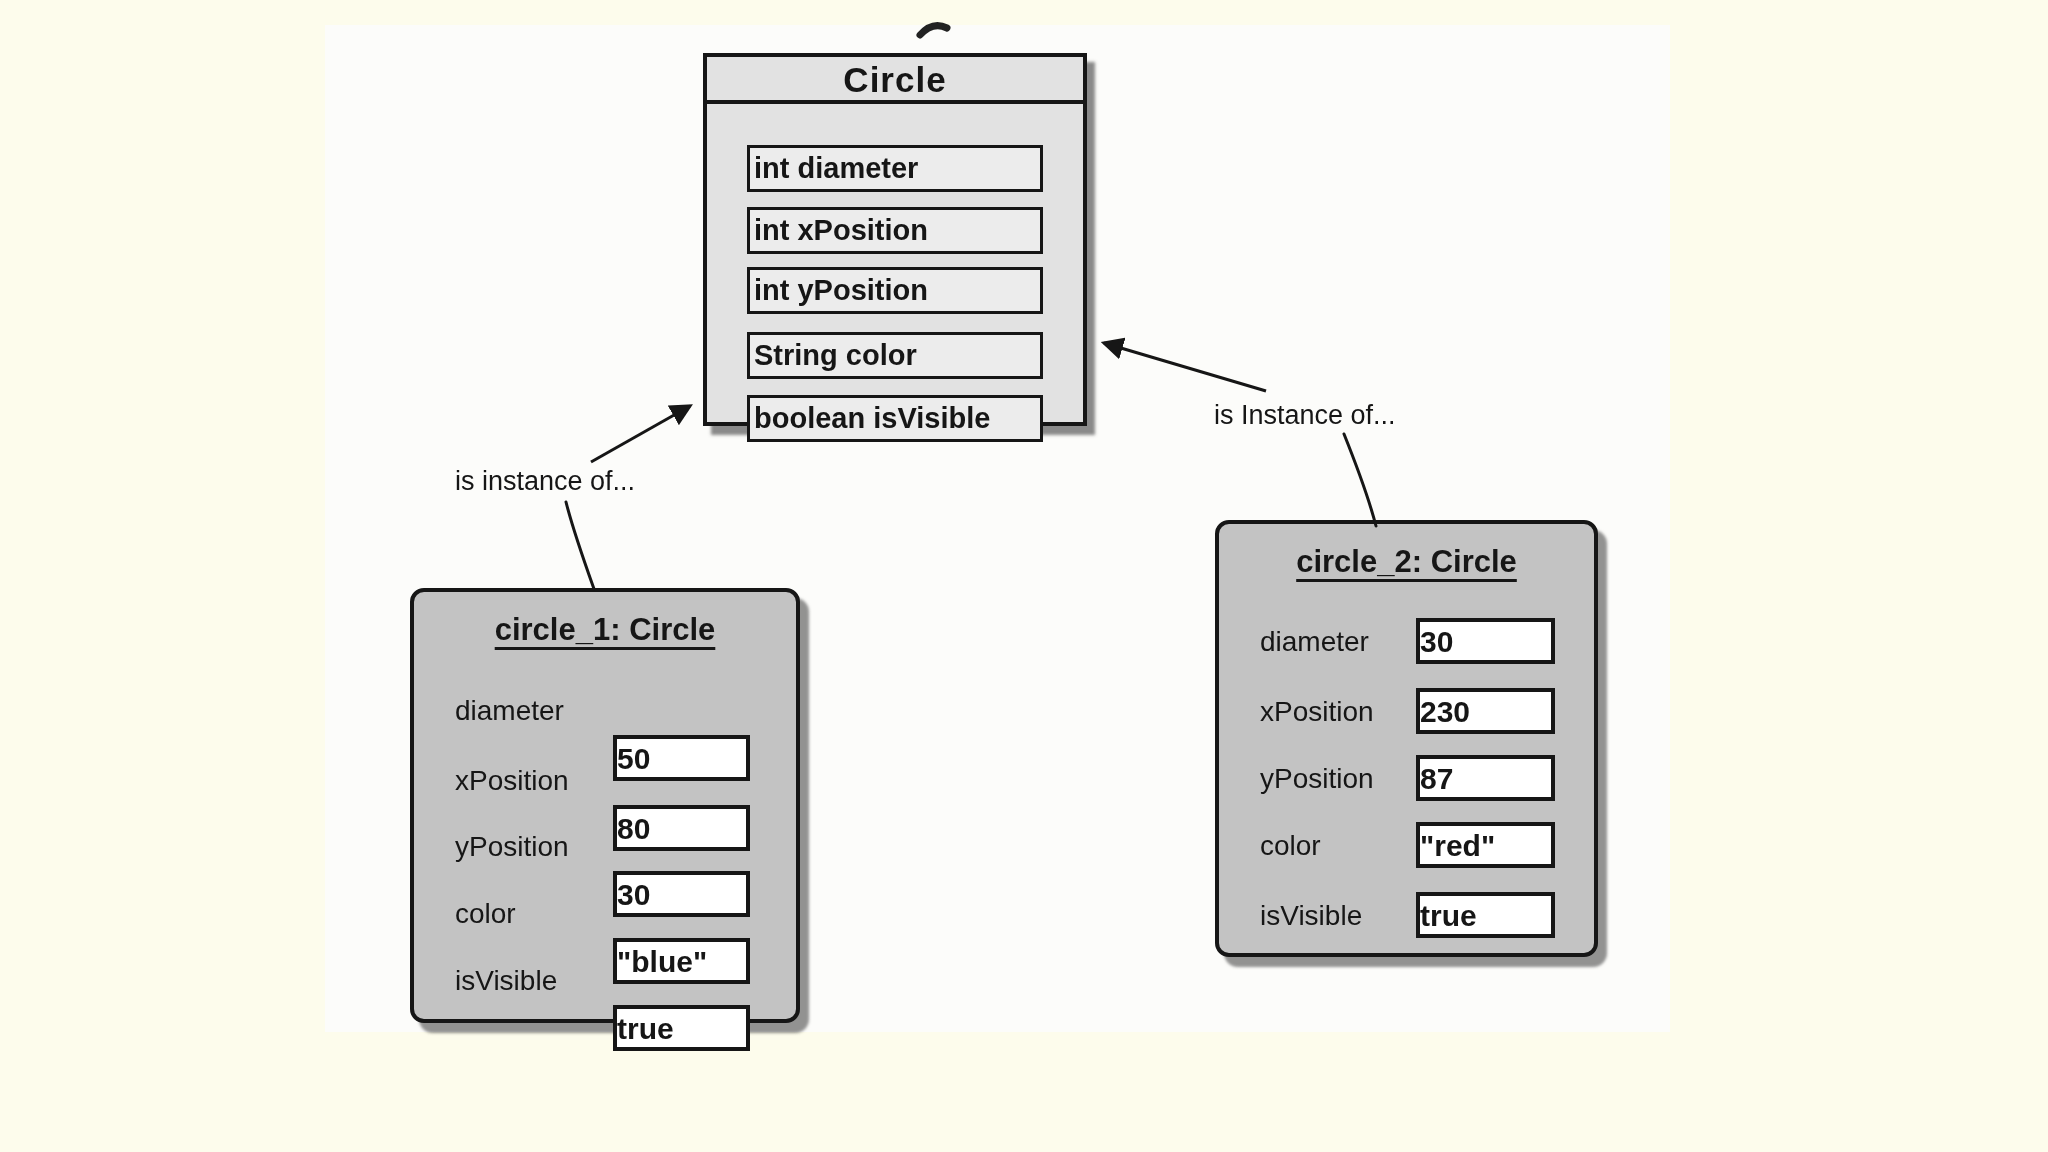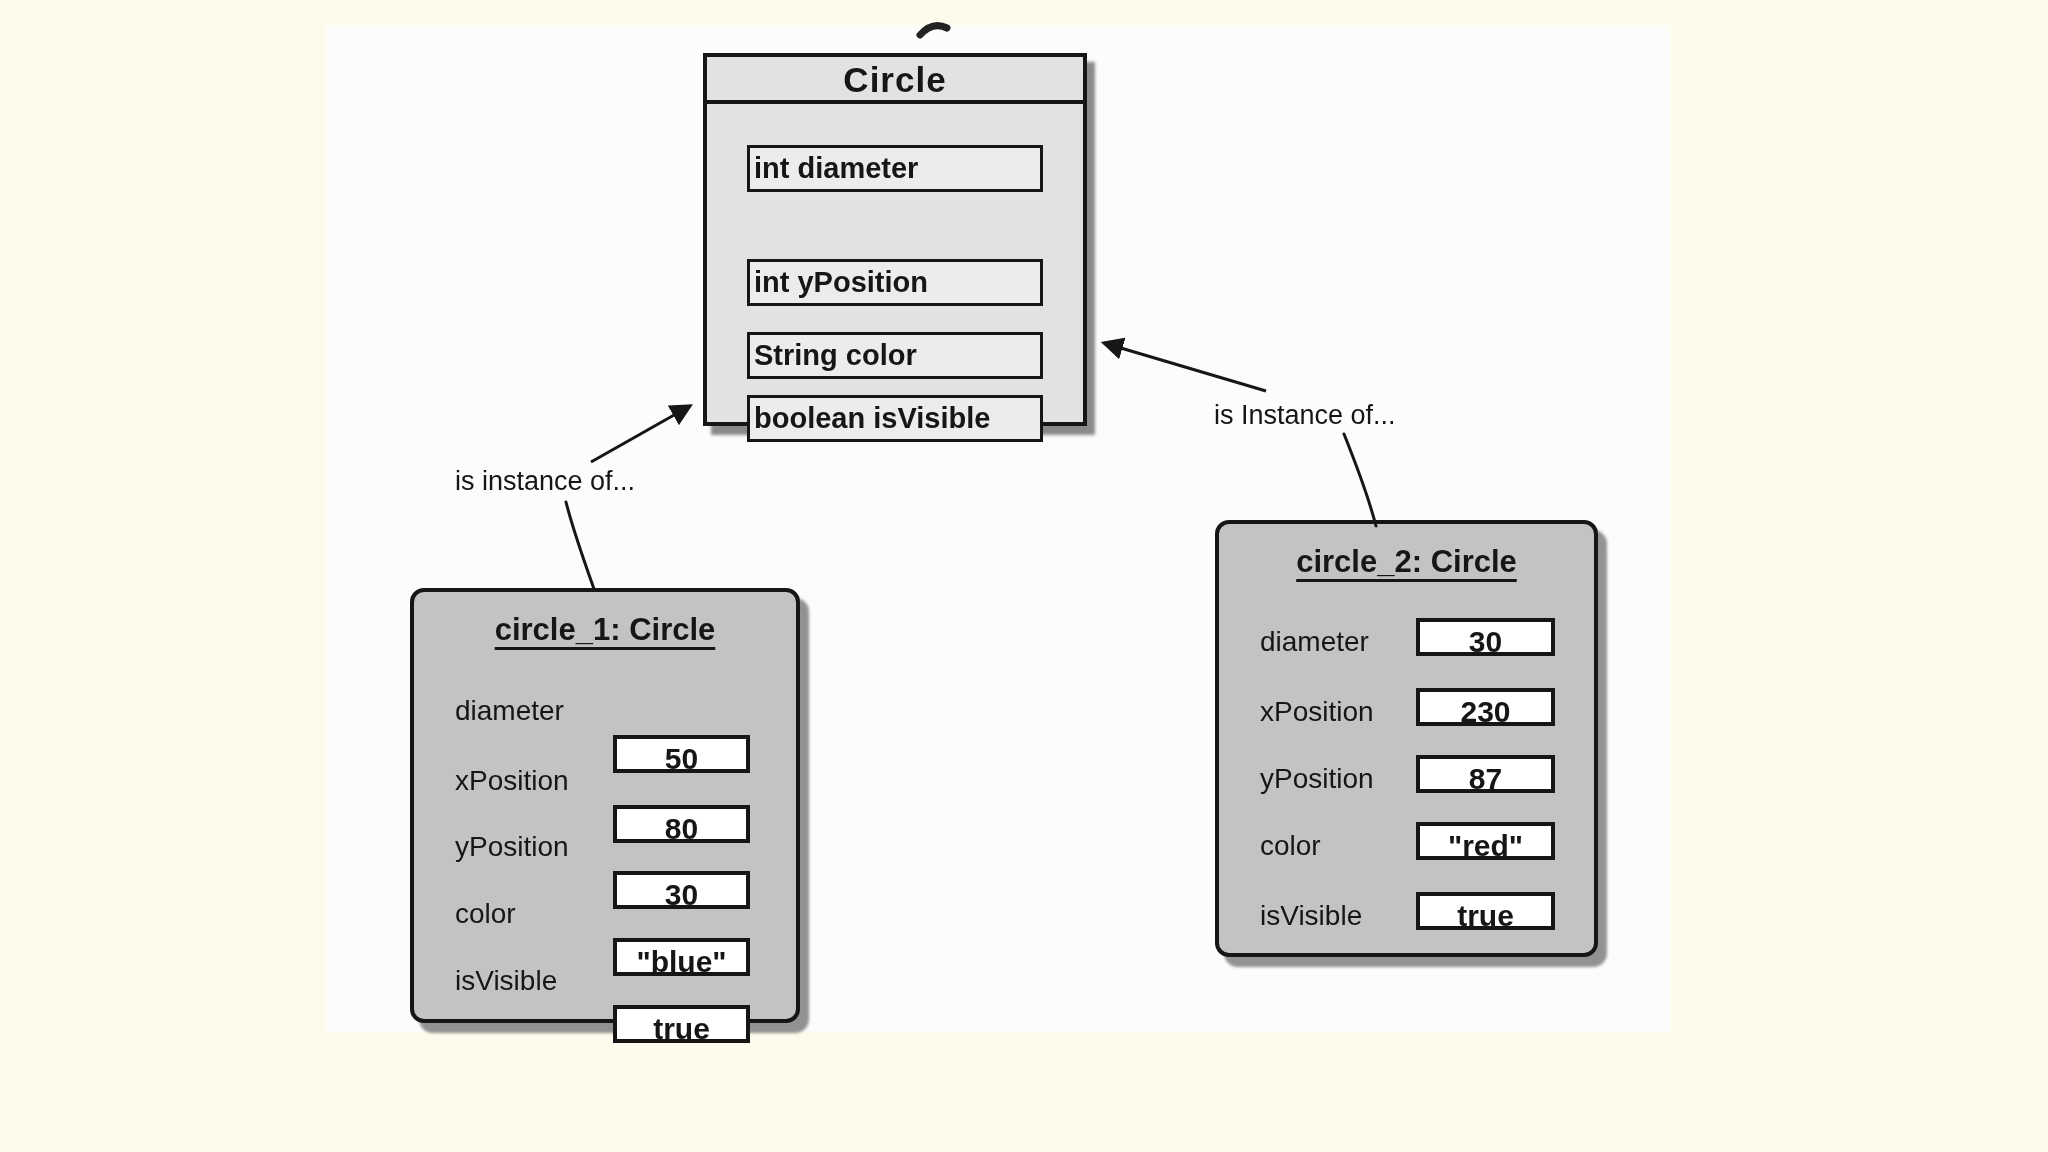--- a/index.html
+++ b/index.html
@@ -36,21 +36,21 @@
     font-size:35px;font-weight:bold;text-align:center;line-height:46px;
     letter-spacing:1px;
   }
   .class-field{
     position:absolute;left:40px;width:296px;height:47px;
     background:var(--class-field-fill);
     border:3px solid var(--line);
     font-size:29px;font-weight:bold;line-height:41px;padding-left:4px;
     white-space:nowrap;
   }
-  .cf0{top:88px}.cf1{top:150px}.cf2{top:202px}.cf3{top:275px}.cf4{top:338px}
+  .cf0{top:88px}.cf1{top:150px}.cf2{top:210px}.cf3{top:275px}.cf4{top:338px}
   
   .instance-box{
     position:absolute;
     background:var(--instance-fill);
     border:4px solid var(--line);
     border-radius:14px;
     box-shadow:9px 10px 3px rgba(75,75,75,0.60);
   }
   .inst-1{left:410px;top:588px;width:390px;height:435px;}
   .inst-2{left:1202px;top:520px;width:383px;height:437px;margin-left:13px;}
@@ -58,24 +58,24 @@
     position:absolute;left:0;top:20px;width:100%;
     font-size:31px;font-weight:bold;text-align:center;
     text-decoration:underline;text-decoration-thickness:3px;text-underline-offset:7px;
     white-space:nowrap;
   }
   .attr-label{
     position:absolute;left:41px;height:47px;
     font-size:28px;font-weight:normal;line-height:47px;white-space:nowrap;
   }
   .value-box{
-    position:absolute;width:137px;height:38px;
+    position:absolute;width:137px;height:46px;
     background:var(--value-fill);
     border:4px solid var(--line);
-    font-size:30px;font-weight:bold;text-align:center;line-height:39px;
+    font-size:30px;font-weight:bold;text-align:left;line-height:39px;
     white-space:nowrap;
   }
   .inst-1 .value-box{left:199px;margin-top:48px;}
   .inst-2 .value-box{left:197px;width:139px;}
   .inst-1 .r0{top:95px}.inst-1 .r1{top:165px}.inst-1 .r2{top:231px}
   .inst-1 .r3{top:298px}.inst-1 .r4{top:365px}
   .inst-2 .r0{top:94px}.inst-2 .r1{top:164px}.inst-2 .r2{top:231px}
   .inst-2 .r3{top:298px}.inst-2 .r4{top:368px}
   
   .connector-label{
@@ -87,20 +87,21 @@
   svg.overlay{position:absolute;left:0;top:0;pointer-events:none;}
 </style>
 </head>
 <body>
 
 <div class="panel"></div>
 
 <div class="class-box">
   <div class="class-title">Circle</div>
   <div class="class-field cf0">int diameter</div>
+  <div class="class-field cf1">int xPosition</div>
   <div class="class-field cf2">int yPosition</div>
   <div class="class-field cf3">String color</div>
   <div class="class-field cf4">boolean isVisible</div>
 </div>
 
 <div class="instance-box inst-1">
   <div class="instance-title">circle_1: Circle</div>
   <div class="attr-label r0">diameter</div>
   <div class="value-box  r0">50</div>
   <div class="attr-label r1">xPosition</div>

